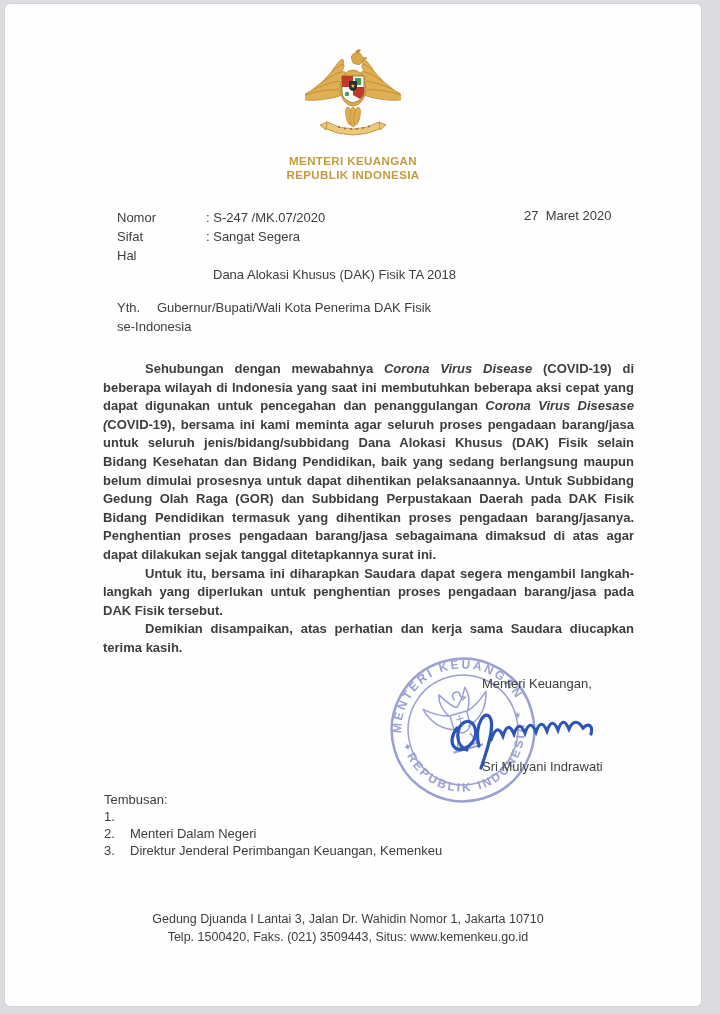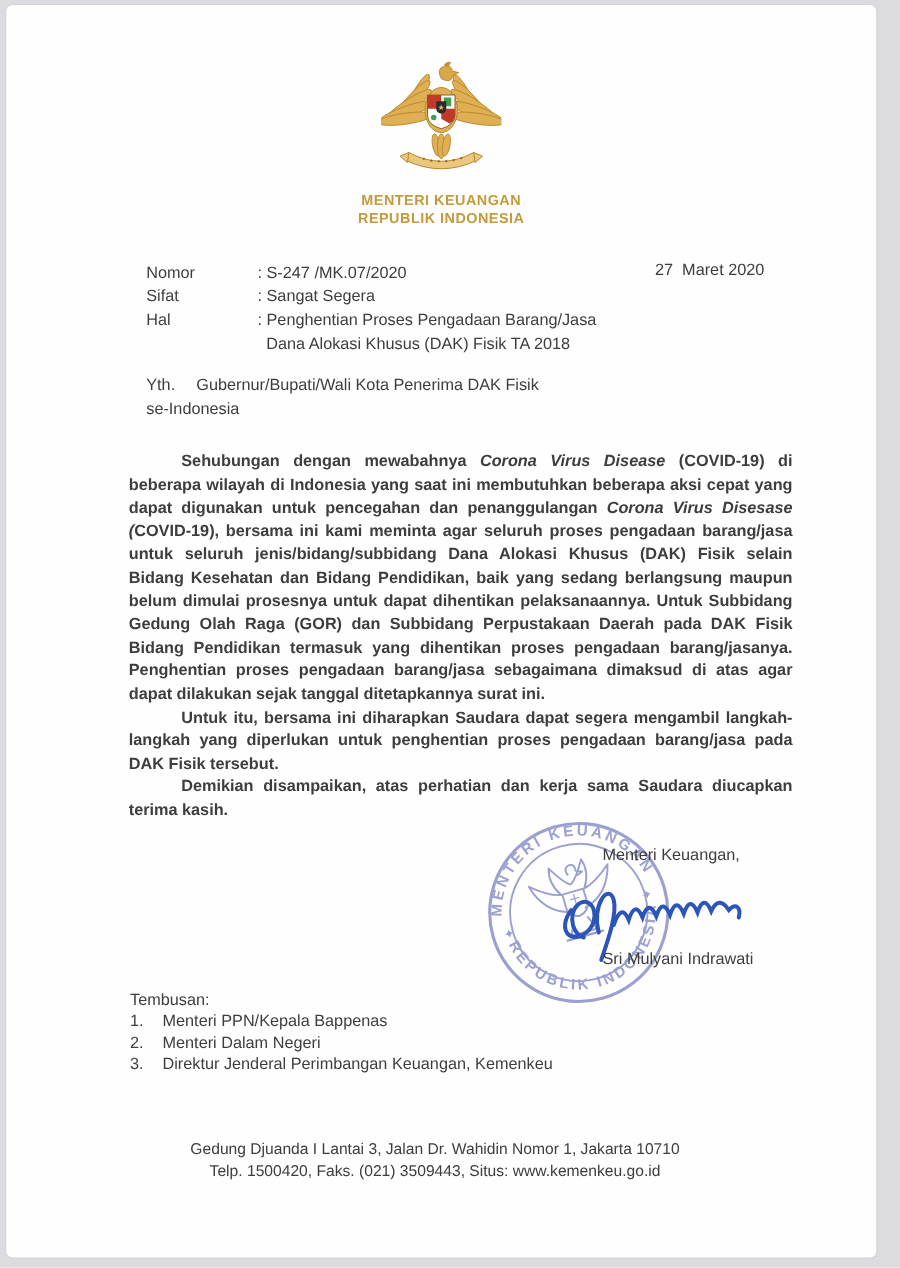--- a/index.html
+++ b/index.html
@@ -128,21 +128,20 @@
     <div class="meta-row">
       <span class="meta-label">Nomor</span>
       <span class="meta-value">: S-247 /MK.07/2020</span>
     </div>
     <div class="meta-row">
       <span class="meta-label">Sifat</span>
       <span class="meta-value">: Sangat Segera</span>
     </div>
     <div class="meta-row">
       <span class="meta-label">Hal</span>
-      <span class="meta-value">: Penghentian Proses Pengadaan Barang/Jasa</span>
     </div>
     <div class="meta-row">
       <span class="meta-label"></span>
       <span class="meta-value-cont">Dana Alokasi Khusus (DAK) Fisik TA 2018</span>
     </div>
   </div>
   <div class="date">27  Maret 2020</div>
 
   <div class="recipient">
     <div class="recipient-row">
@@ -195,21 +194,20 @@
     </g>
   </svg>
 
   <div class="sig-title">Menteri Keuangan,</div>
   <div class="sig-name">Sri Mulyani Indrawati</div>
 
   <div class="tembusan">
     <div>Tembusan:</div>
     <div class="tembusan-item">
       <span class="tembusan-num">1.</span>
-      <span>Menteri PPN/Kepala Bappenas</span>
     </div>
     <div class="tembusan-item">
       <span class="tembusan-num">2.</span>
       <span>Menteri Dalam Negeri</span>
     </div>
     <div class="tembusan-item">
       <span class="tembusan-num">3.</span>
       <span>Direktur Jenderal Perimbangan Keuangan, Kemenkeu</span>
     </div>
   </div>

